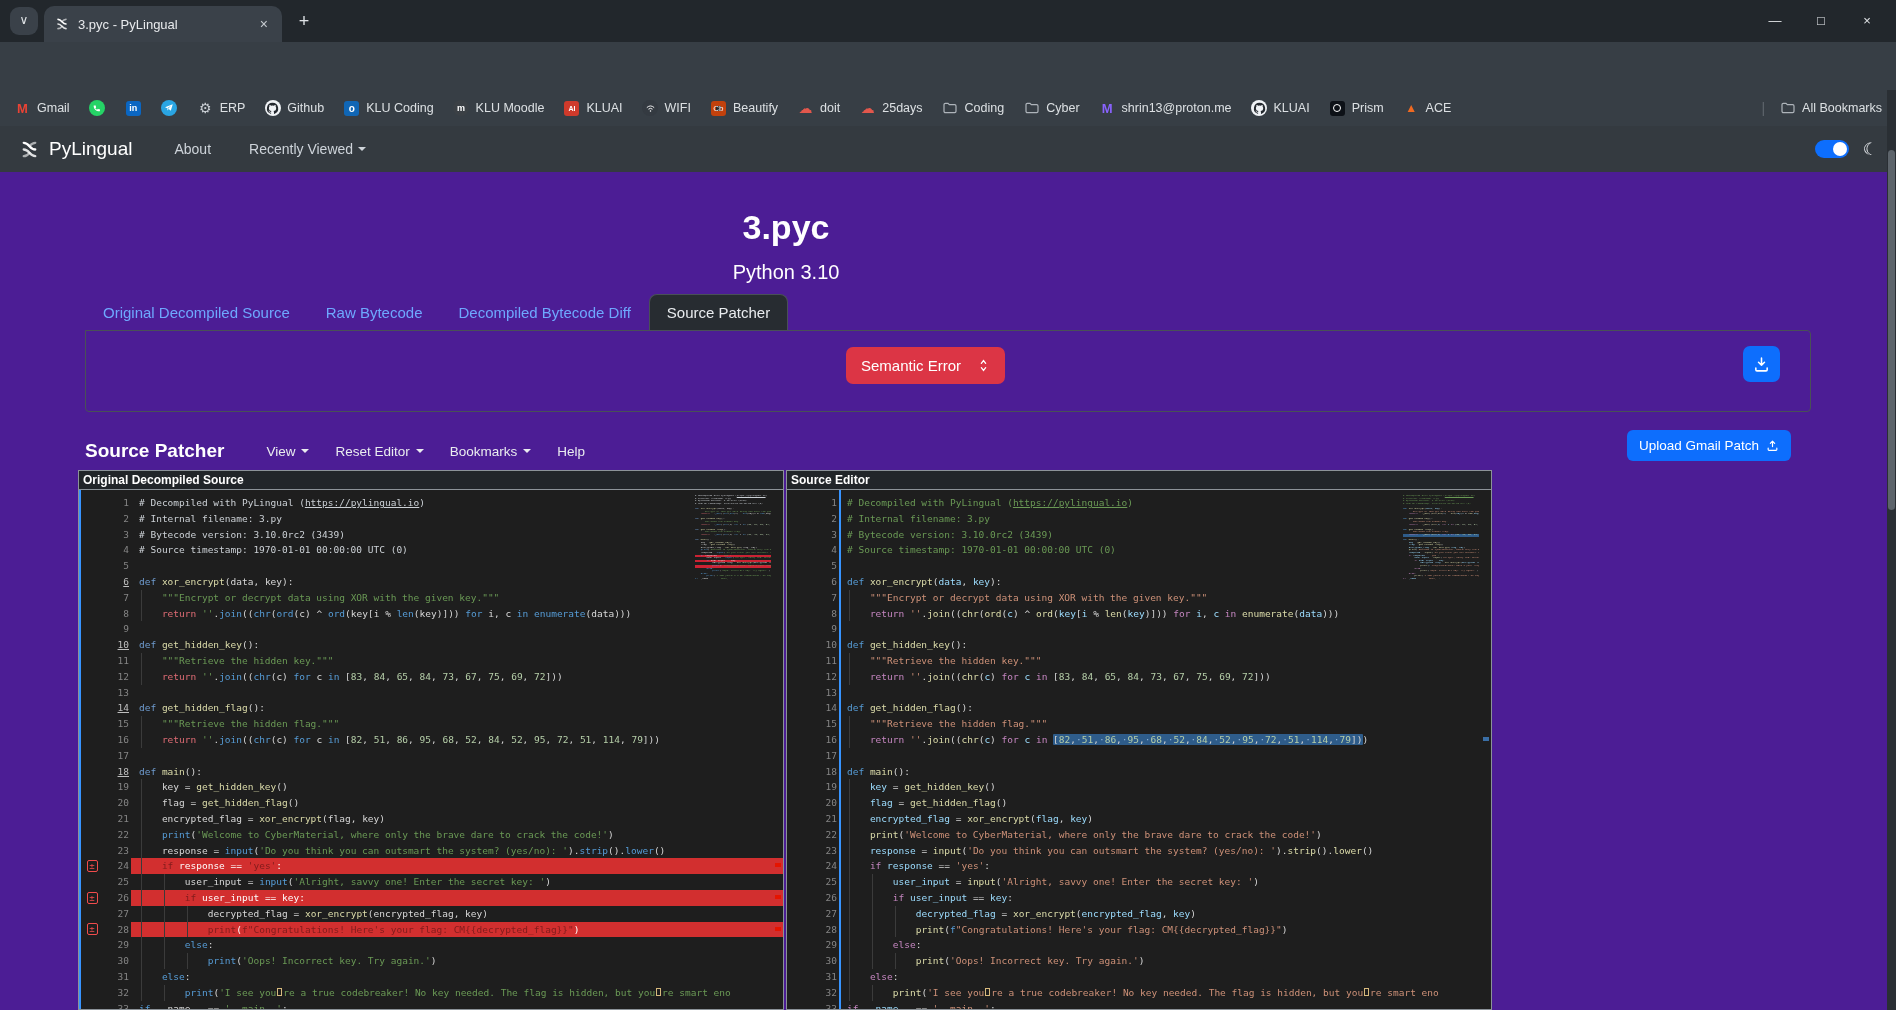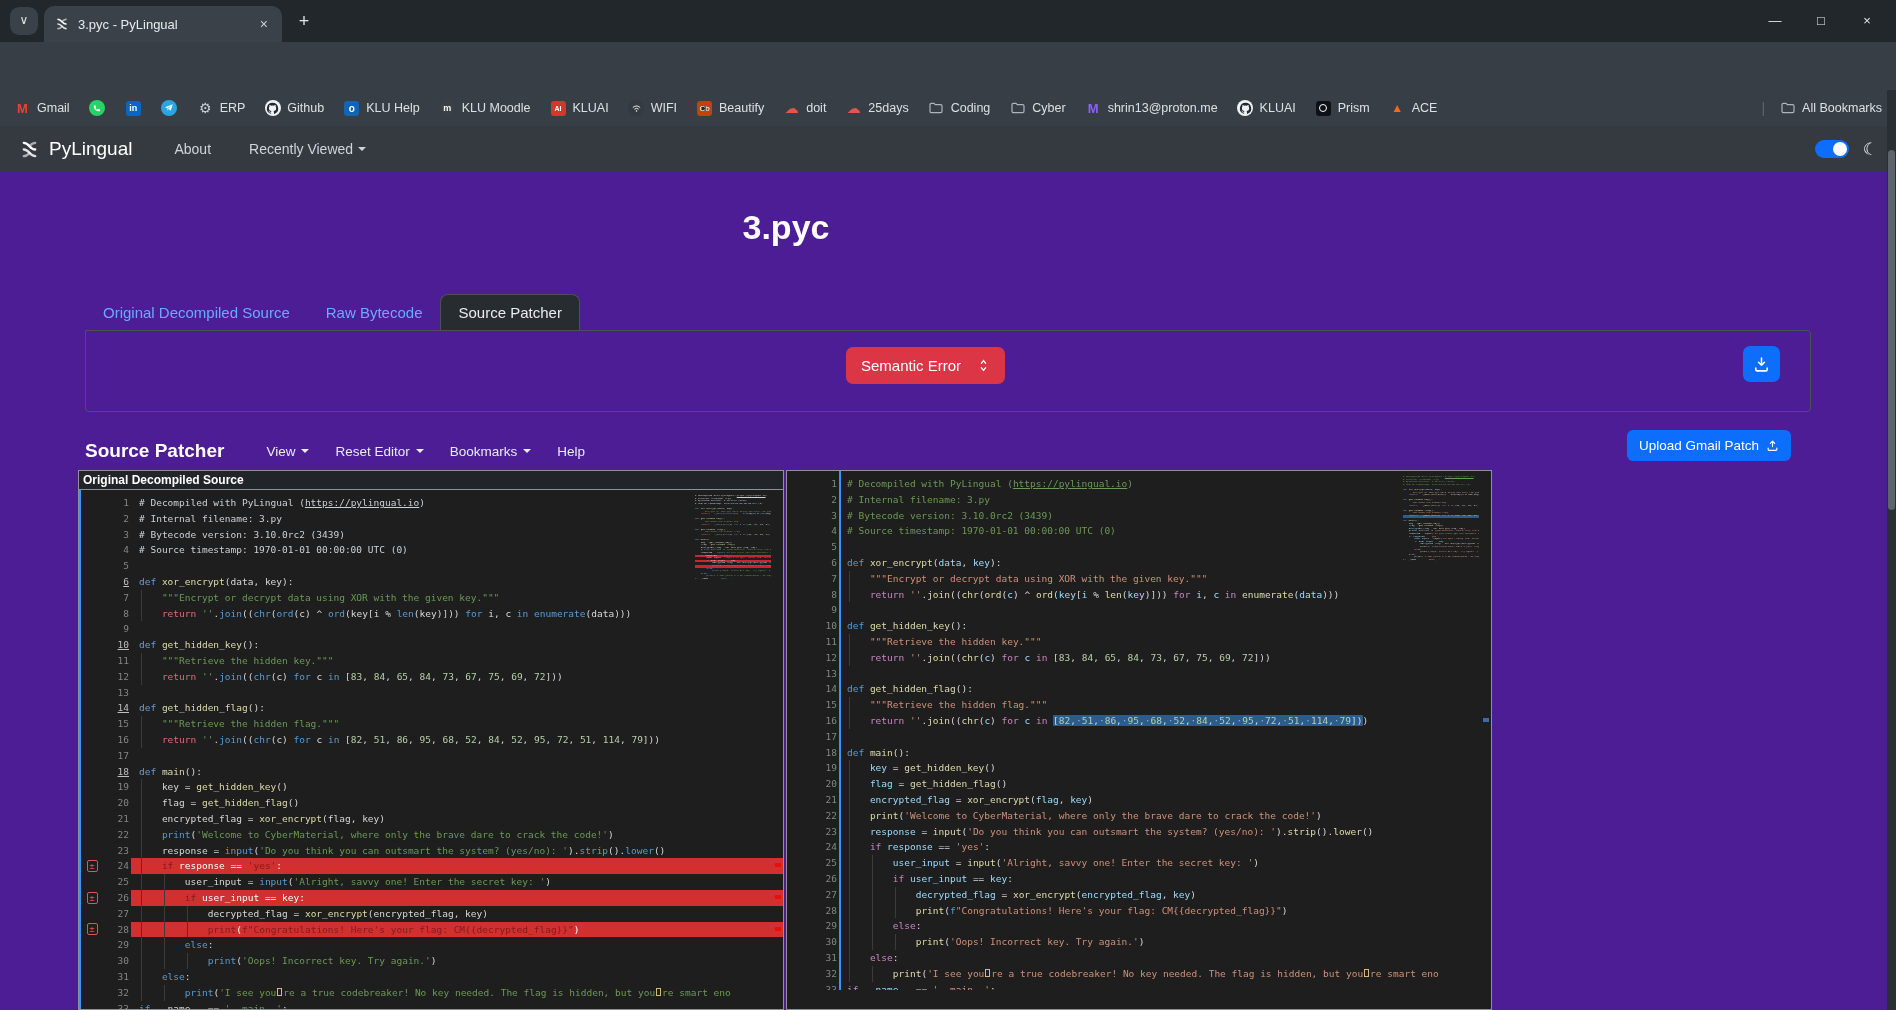--- a/index.html
+++ b/index.html
@@ -249,21 +249,21 @@
               <path d="M8 1a7 7 0 0 0-2.2 13.6c.35.07.48-.15.48-.34v-1.2c-1.95.42-2.36-.94-2.36-.94-.32-.8-.78-1.02-.78-1.02-.64-.44.05-.43.05-.43.7.05 1.08.73 1.08.73.63 1.08 1.65.77 2.05.59.06-.46.25-.77.45-.95-1.56-.18-3.2-.78-3.2-3.47 0-.77.27-1.4.72-1.9-.07-.17-.31-.89.07-1.85 0 0 .59-.19 1.93.72a6.7 6.7 0 0 1 3.52 0c1.34-.91 1.93-.72 1.93-.72.38.96.14 1.68.07 1.85.45.5.72 1.13.72 1.9 0 2.7-1.65 3.29-3.22 3.46.26.22.48.65.48 1.31v1.94c0 .19.13.41.49.34A7 7 0 0 0 8 1z"></path>
             </svg>
           </span>
         </span>
         <span>Github</span>
       </span>
       <span class="bm">
         <span class="ic">
           <span style="border-radius:3px;width:15px;height:15px;display:flex;align-items:center;justify-content:center;background:#1066b5;color:#fff;font-weight:bold;font-size:10px">o</span>
         </span>
-        <span>KLU Help</span>
+        <span>KLU Coding</span>
       </span>
       <span class="bm">
         <span class="ic">
           <span style="border-radius:50%;width:16px;height:16px;display:flex;align-items:center;justify-content:center;background:#3b4045;color:#fff;font-weight:bold;font-size:9px">m</span>
         </span>
         <span>KLU Moodle</span>
       </span>
       <span class="bm">
         <span class="ic">
           <span style="border-radius:3px;width:15px;height:15px;display:flex;align-items:center;justify-content:center;background:#cf3a2b;color:#fff;font-weight:bold;font-size:7px">AI</span>
@@ -387,25 +387,27 @@
       <div class="toggle">
           <div class="knob"></div>
         </div>
       <span class="moon">☾</span>
     </div>
   </div>
 
   <div class="content">
     <div class="pagehead">
       <h1>3.pyc</h1>
+      <div class="sub">Python 3.10</div>
     </div>
 
     <ul class="tabs" id="pyTabs">
         <li>Original Decompiled Source</li>
         <li>Raw Bytecode</li>
+        <li>Decompiled Bytecode Diff</li>
         <li class="active">Source Patcher</li>
       </ul>
 
     <div class="errorpanel">
       <button class="btn-danger">
         <span>Semantic Error</span>
         <svg width="13" height="13" viewBox="0 0 24 24" fill="none" stroke="#fff" stroke-width="2.4" stroke-linecap="round">
           <path d="M8 8l4-5 4 5M8 16l4 5 4-5"></path>
         </svg>
       </button>
@@ -517,20 +519,21 @@
               <div class="mrow"><span class="tk tk-k">if </span><span class="tk tk-v">__name__</span><span class="tk tk-o"> == </span><span class="tk tk-s">'__main__'</span><span class="tk tk-o">:</span></div>
             </div>
             <div class="ruler">
               <div class="rmark" style="top: 373.4px;"></div>
               <div class="rmark" style="top: 405px;"></div>
               <div class="rmark" style="top: 436.6px;"></div>
             </div>
           </div>
       </section>
       <section class="panel pright">
+        <header>Source Editor</header>
         <div class="codewrap tR" id="edR">
             <div class="line"><span class="cell-g"></span><span class="cell-n">1</span><span class="cell-c"><span class="tk tk-c"># Decompiled with PyLingual (</span><span class="tk tk-cu">https://pylingual.io</span><span class="tk tk-c">)</span></span></div>
             <div class="line"><span class="cell-g"></span><span class="cell-n">2</span><span class="cell-c"><span class="tk tk-c"># Internal filename: 3.py</span></span></div>
             <div class="line"><span class="cell-g"></span><span class="cell-n">3</span><span class="cell-c"><span class="tk tk-c"># Bytecode version: 3.10.0rc2 (3439)</span></span></div>
             <div class="line"><span class="cell-g"></span><span class="cell-n">4</span><span class="cell-c"><span class="tk tk-c"># Source timestamp: 1970-01-01 00:00:00 UTC (0)</span></span></div>
             <div class="line"><span class="cell-g"></span><span class="cell-n">5</span><span class="cell-c"></span></div>
             <div class="line"><span class="cell-g"></span><span class="cell-n">6</span><span class="cell-c"><span class="tk tk-D">def </span><span class="tk tk-f">xor_encrypt</span><span class="tk tk-o">(</span><span class="tk tk-v">data</span><span class="tk tk-o">, </span><span class="tk tk-v">key</span><span class="tk tk-o">):</span></span></div>
             <div class="line"><span class="cell-g"></span><span class="cell-n">7</span><span class="cell-c"><span class="g">    </span><span class="tk tk-s">"""Encrypt or decrypt data using XOR with the given key."""</span></span></div>
             <div class="line"><span class="cell-g"></span><span class="cell-n">8</span><span class="cell-c"><span class="g">    </span><span class="tk tk-r">return </span><span class="tk tk-s">''</span><span class="tk tk-o">.</span><span class="tk tk-b">join</span><span class="tk tk-o">((</span><span class="tk tk-b">chr</span><span class="tk tk-o">(</span><span class="tk tk-b">ord</span><span class="tk tk-o">(</span><span class="tk tk-v">c</span><span class="tk tk-o">) ^ </span><span class="tk tk-b">ord</span><span class="tk tk-o">(</span><span class="tk tk-v">key</span><span class="tk tk-o">[</span><span class="tk tk-v">i</span><span class="tk tk-o"> % </span><span class="tk tk-b">len</span><span class="tk tk-o">(</span><span class="tk tk-v">key</span><span class="tk tk-o">)])) </span><span class="tk tk-k">for </span><span class="tk tk-v">i</span><span class="tk tk-o">, </span><span class="tk tk-v">c</span><span class="tk tk-k"> in </span><span class="tk tk-b">enumerate</span><span class="tk tk-o">(</span><span class="tk tk-v">data</span><span class="tk tk-o">)))</span></span></div>
             <div class="line"><span class="cell-g"></span><span class="cell-n">9</span><span class="cell-c"></span></div>

